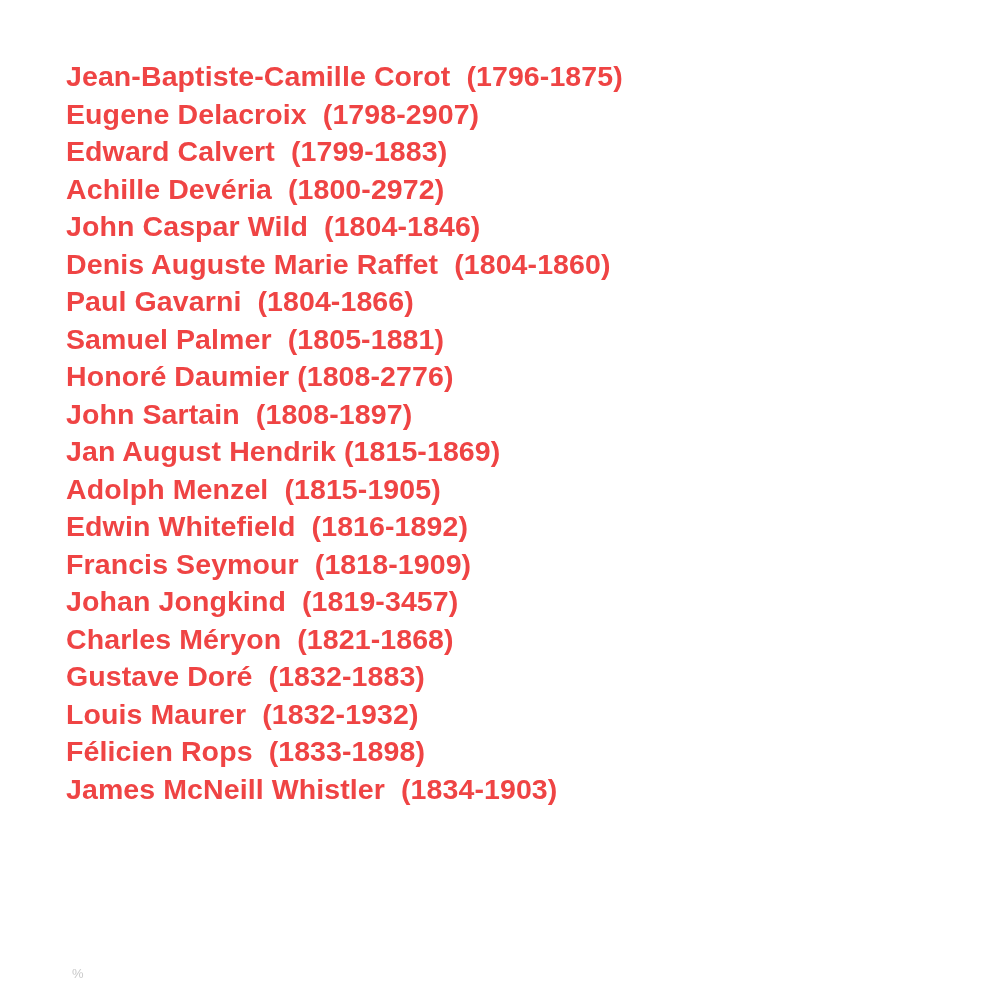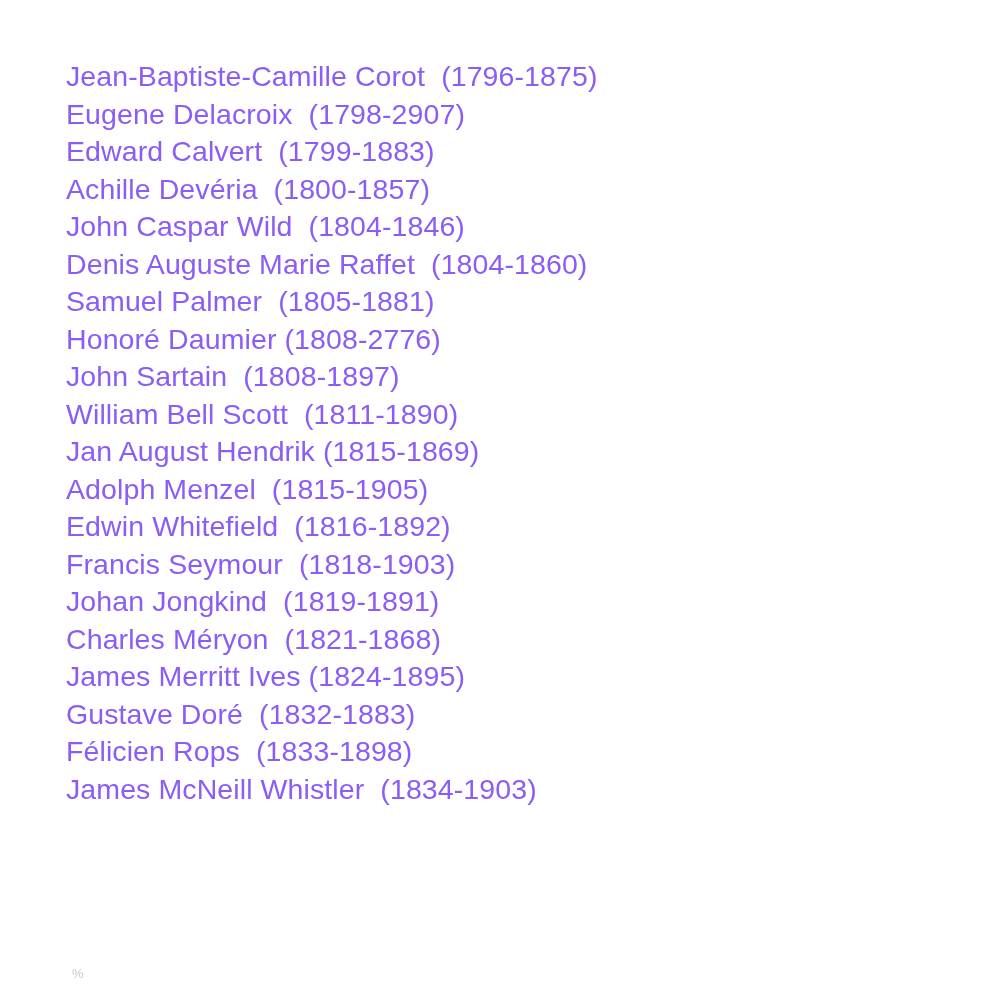--- a/index.html
+++ b/index.html
@@ -21,24 +21,24 @@
     box-sizing: border-box;
   }
   #artist-list {
     position: absolute;
     left: 66px;
     top: 58px;
     width: 900px;
   }
   .artist-entry {
     font-family: "Liberation Sans", sans-serif;
-    font-weight: normal;
+    font-weight: bold;
     font-size: 28.5px;
     line-height: 37.5px;
-    color: #8b5cf6;
+    color: #ef4444;
     white-space: pre;
     letter-spacing: 0.1px;
   }
   .corner-mark {
     position: absolute;
     left: 72px;
     top: 966px;
     font-family: "Liberation Sans", sans-serif;
     font-size: 13px;
     color: #c9c9c9;
@@ -47,34 +47,34 @@
 </style>
 </head>
 <body>
 
 <div id="page">
 
   <div id="artist-list">
       <div class="artist-entry">Jean-Baptiste-Camille Corot  (1796-1875)</div>
       <div class="artist-entry">Eugene Delacroix  (1798-2907)</div>
       <div class="artist-entry">Edward Calvert  (1799-1883)</div>
-      <div class="artist-entry">Achille Devéria  (1800-1857)</div>
+      <div class="artist-entry">Achille Devéria  (1800-2972)</div>
       <div class="artist-entry">John Caspar Wild  (1804-1846)</div>
       <div class="artist-entry">Denis Auguste Marie Raffet  (1804-1860)</div>
+      <div class="artist-entry">Paul Gavarni  (1804-1866)</div>
       <div class="artist-entry">Samuel Palmer  (1805-1881)</div>
       <div class="artist-entry">Honoré Daumier (1808-2776)</div>
       <div class="artist-entry">John Sartain  (1808-1897)</div>
-      <div class="artist-entry">William Bell Scott  (1811-1890)</div>
       <div class="artist-entry">Jan August Hendrik (1815-1869)</div>
       <div class="artist-entry">Adolph Menzel  (1815-1905)</div>
       <div class="artist-entry">Edwin Whitefield  (1816-1892)</div>
-      <div class="artist-entry">Francis Seymour  (1818-1903)</div>
-      <div class="artist-entry">Johan Jongkind  (1819-1891)</div>
+      <div class="artist-entry">Francis Seymour  (1818-1909)</div>
+      <div class="artist-entry">Johan Jongkind  (1819-3457)</div>
       <div class="artist-entry">Charles Méryon  (1821-1868)</div>
-      <div class="artist-entry">James Merritt Ives (1824-1895)</div>
       <div class="artist-entry">Gustave Doré  (1832-1883)</div>
+      <div class="artist-entry">Louis Maurer  (1832-1932)</div>
       <div class="artist-entry">Félicien Rops  (1833-1898)</div>
       <div class="artist-entry">James McNeill Whistler  (1834-1903)</div>
     </div>
 
   <div class="corner-mark">%</div>
 
 </div>
 
 </body></html>

